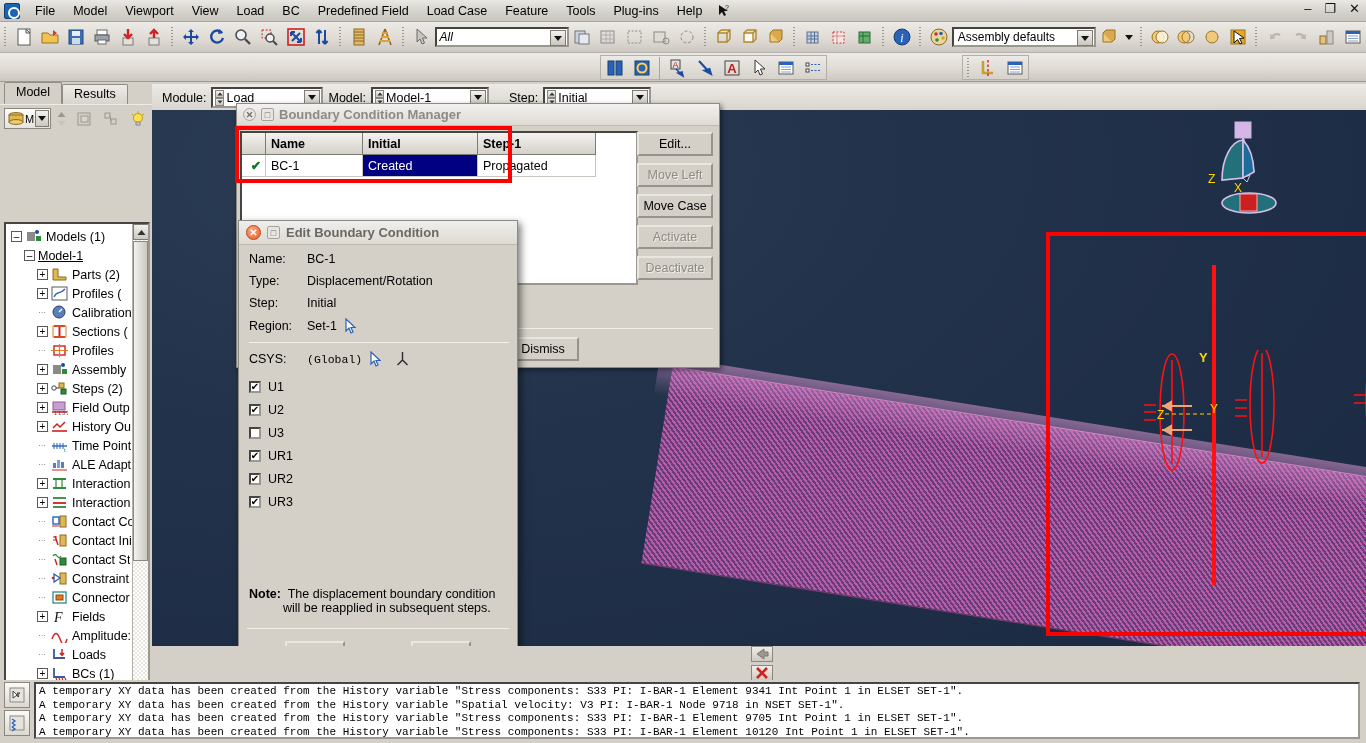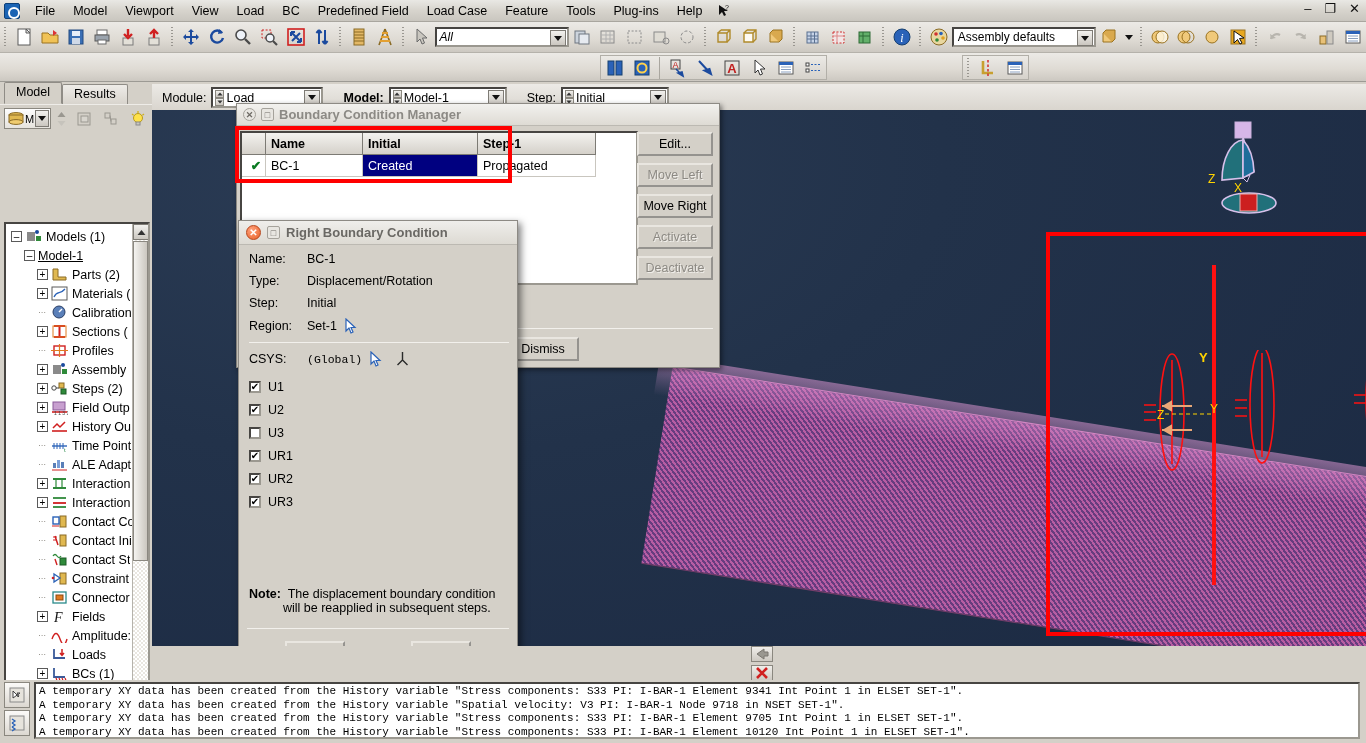--- a/index.html
+++ b/index.html
@@ -666,21 +666,21 @@
             <span class="tlabel">Parts (2)</span>
           </div>
           <div class="treeitem" style="padding-left: 28px;">
             <span class="plusbox">+</span>
             <span class="ticon">
               <svg width="17" height="15">
                 <rect x="1" y="1" width="15" height="13" fill="#fff" stroke="#5a5a5a"></rect>
                 <path d="M3 11 C6 4 9 9 14 3" stroke="#2a62b8" fill="none" stroke-width="1.3"></path>
               </svg>
             </span>
-            <span class="tlabel">Materials (</span>
+            <span class="tlabel">Profiles (</span>
           </div>
           <div class="treeitem" style="padding-left: 28px;">
             <span class="dotlead">
               <svg width="11" height="11">
                 <path d="M2 5.5 h7" stroke="#9a9790" stroke-dasharray="1 1.6"></path>
               </svg>
             </span>
             <span class="ticon">
               <svg width="17" height="15">
                 <circle cx="8" cy="7" r="6" fill="#5a7fb8" stroke="#2a3f66"></circle>
@@ -1160,21 +1160,21 @@
               <svg width="6" height="4">
                 <path d="M3 3.5 l2.6 -3 h-5.2z" fill="#333"></path>
               </svg>
             </span>
         </span>
         <span>Load</span>
         <span class="cbarrow">
             <span class="caret"></span>
           </span>
       </div>
-      <span class="ctxlbl" style="margin-left:15px;font-weight:bold;">Model:</span>
+      <span class="ctxlbl" style="margin-left:0;">Model:</span>
       <div class="ctxcombo" style="width:118px;">
         <span class="spinny">
           <span class="spinhalf">
               <svg width="6" height="4">
                 <path d="M3 0.5 l2.6 3 h-5.2z" fill="#333"></path>
               </svg>
             </span>
           <span class="spinhalf">
               <svg width="6" height="4">
                 <path d="M3 3.5 l2.6 -3 h-5.2z" fill="#333"></path>
@@ -1283,37 +1283,37 @@
         <div class="cell-initial">Created</div>
         <div class="cell-step1">Propagated</div>
       </div>
     </div>
 
     <div class="bc-redbox"></div>
 
     <div class="bc-sidebtns">
       <div class="dbtn">Edit...</div>
       <div class="dbtn disabled">Move Left</div>
-      <div class="dbtn">Move Right</div>
+      <div class="dbtn">Move Case</div>
       <div class="dbtn disabled">Activate</div>
       <div class="dbtn disabled">Deactivate</div>
     </div>
 
     <div class="bc-hr" style="--t:224px; top:224px;"></div>
     <div class="bc-bottom">
       <div class="dbtn">Delete...</div>
       <div class="dbtn">Dismiss</div>
     </div>
   </div>
 
   <div class="editbc">
     <div class="editbc-title">
       <span class="closebtn">✕</span>
       <span class="titlebtn sq">□</span>
-      <span>Right Boundary Condition</span>
+      <span>Edit Boundary Condition</span>
     </div>
     <div class="editbc-body">
       <div class="frow">
         <span class="flabel">Name:</span>
         <span class="fval">BC-1</span>
       </div>
       <div class="frow">
         <span class="flabel">Type:</span>
         <span class="fval">Displacement/Rotation</span>
       </div>

